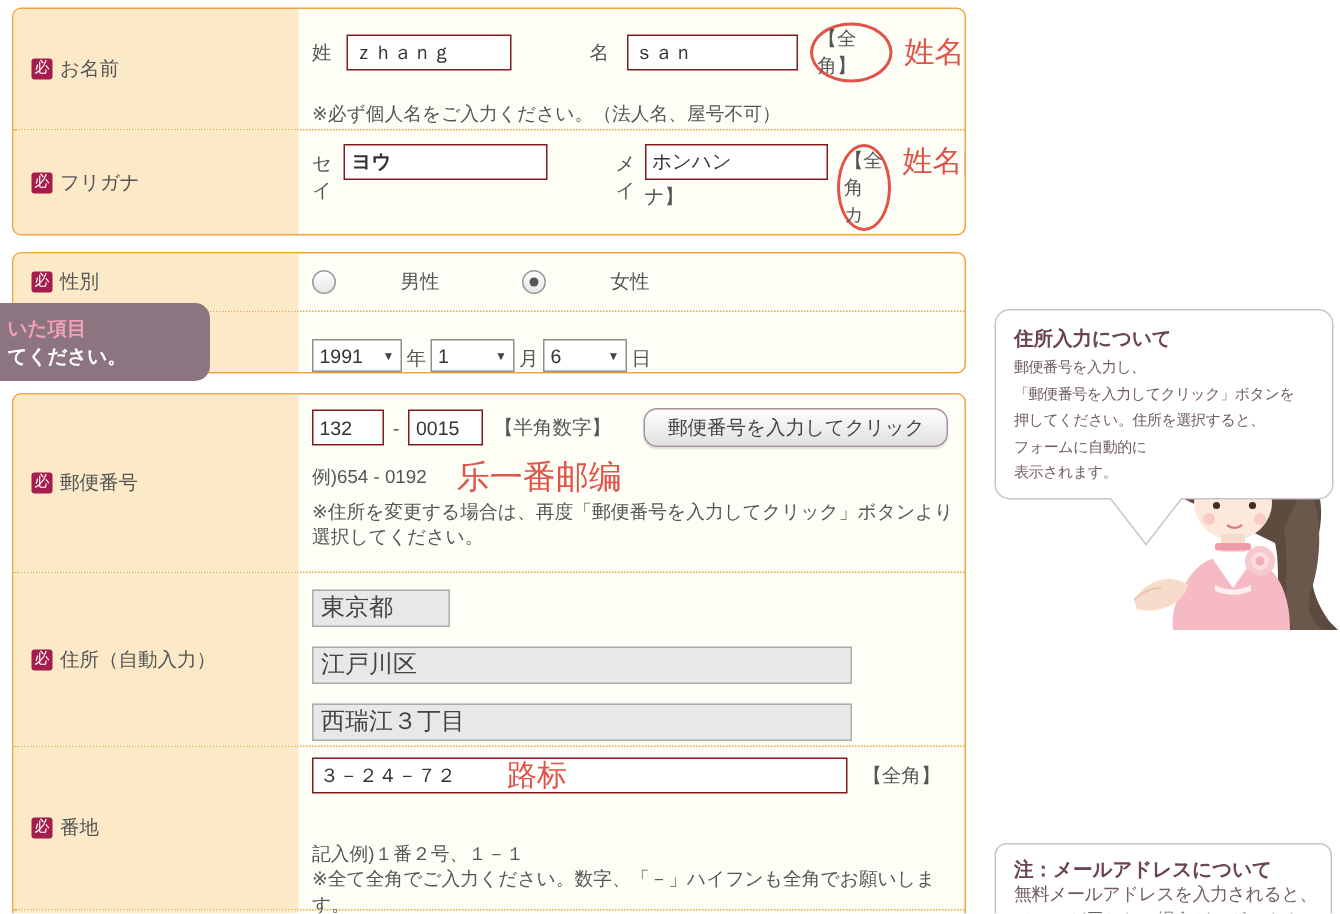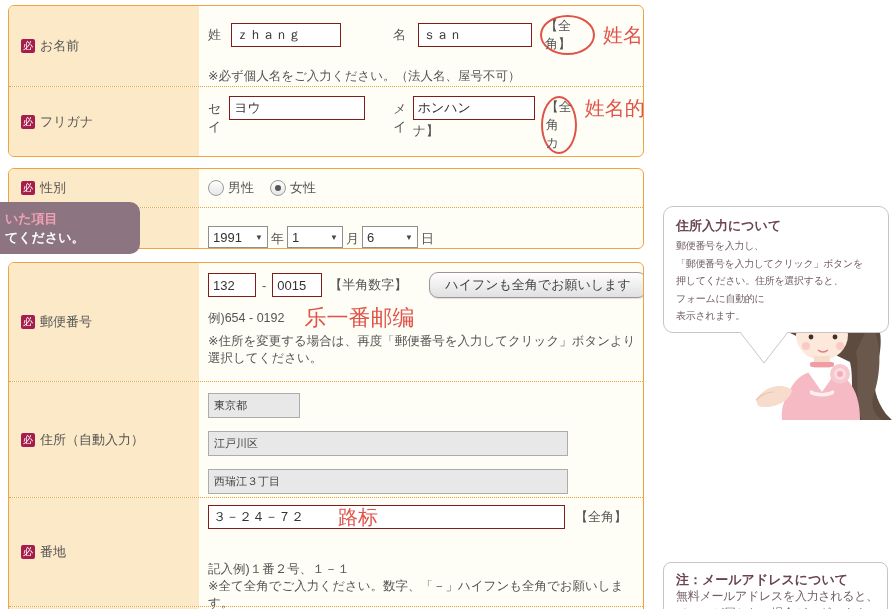--- a/index.html
+++ b/index.html
@@ -18,21 +18,21 @@
          padding-left:12px;box-sizing:border-box;}
   .lcell.col{flex-direction:column;align-items:flex-start;justify-content:center;padding-right:8px;}
   .ccell{flex:1;padding:9px 0 0 9px;box-sizing:border-box;}
   .req{display:inline-block;width:14px;height:14px;background:#A51D4D;color:#fff;font-size:10px;
        line-height:14px;text-align:center;border-radius:2px;margin-right:5px;flex-shrink:0;}
   .lab{color:#555;}
 
   .line{display:flex;align-items:center;}
   .tinput{border:1px solid #7f1d1d;background:#fff;height:20px;font-size:13px;padding:1px 4px;
           font-family:"Liberation Sans","DejaVu Sans",sans-serif;color:#333;box-sizing:content-box;}
-  .ginput{border:1px solid #ACACAC;background:#E8E8E8;height:21px;font-size:11px;padding:1px 5px;
+  .ginput{border:1px solid #ACACAC;background:#E8E8E8;height:21px;font-size:16px;padding:1px 5px;
           color:#444;font-family:"Liberation Sans","DejaVu Sans",sans-serif;}
   .note{color:#555;font-size:12.5px;line-height:17px;}
   .redcircle{display:inline-block;border:2px solid #E05349;border-radius:50%;padding:0 3px;color:#555;}
   .cnanno{color:#E05349;font-size:20px;line-height:1;white-space:nowrap;}
 
   
   .radio{display:inline-block;width:14px;height:14px;border:1px solid #9a9a9a;border-radius:50%;
          background:linear-gradient(#fdfdfd,#e7e7e7);margin-right:4px;position:relative;vertical-align:middle;}
   .radio.checked::after{content:"";position:absolute;left:4px;top:4px;width:6px;height:6px;
          border-radius:50%;background:#555;}
@@ -96,40 +96,40 @@
       </div>
     </div>
     <div class="frow" style="height:69px;">
       <div class="lcell">
         <span class="req">必</span>
         <span class="lab">フリガナ</span>
       </div>
       <div class="ccell">
         <div class="line" style="align-items:flex-start;">
           <span class="lab" style="margin:4px 8px 0 0;">セイ</span>
-          <input class="tinput" style="width: 126px; margin-right: 28px;" value="ヨウ">
+          <input class="tinput" style="width: 126px; margin-right: 45px; font-weight: bold;" value="ヨウ">
           <span class="lab" style="margin:4px 6px 0 0;">メイ</span>
           <div class="kanacol">
             <input class="tinput" style="width: 112px;" value="ホンハン">
             <span>ナ】</span>
           </div>
           <span class="redcircle"><span>【全角カ</span></span>
           <span class="cnanno" style="margin-left:8px;margin-top:2px;">姓名的假名</span>
         </div>
       </div>
     </div>
   </div>
 
   <div class="fbox box2">
     <div class="frow" style="height:38px;">
       <div class="lcell">
         <span class="req">必</span>
         <span class="lab">性別</span>
       </div>
-      <div class="ccell" style="padding-top:0;display:flex;align-items:center;">
+      <div class="ccell" style="padding-top:0;display:flex;align-items:center;gap:39px;">
         <span class="radio"></span>
         <span class="lab" style="margin-right:16px;">男性</span>
         <span class="radio checked"></span>
         <span class="lab">女性</span>
       </div>
     </div>
     <div class="frow" style="height:40px;">
       <div class="lcell"></div>
       <div class="ccell" style="padding-top:0;display:flex;align-items:flex-end;">
         <div class="fselect" style="width:50px;">
@@ -161,21 +161,21 @@
       <div class="lcell">
         <span class="req">必</span>
         <span class="lab">郵便番号</span>
       </div>
       <div class="ccell">
         <div class="line">
           <input class="tinput" style="width: 38px;" value="132">
           <span class="lab" style="margin:0 6px;">-</span>
           <input class="tinput" style="width: 40px;" value="0015">
           <span class="lab" style="margin-left:7px;">【半角数字】</span>
-          <button class="zipbtn">ハイフンも全角でお願いします</button>
+          <button class="zipbtn">郵便番号を入力してクリック</button>
         </div>
         <div class="line" style="margin-top:9px;">
           <span class="note">例)654 - 0192</span>
           <span class="cnanno" style="margin-left:20px;font-size:22px;">乐一番邮编</span>
         </div>
         <div class="note" style="margin-top:4px;width:440px;">※住所を変更する場合は、再度「郵便番号を入力してクリック」ボタンより選択してください。</div>
       </div>
     </div>
     <div class="frow" style="height:115px;">
       <div class="lcell">

